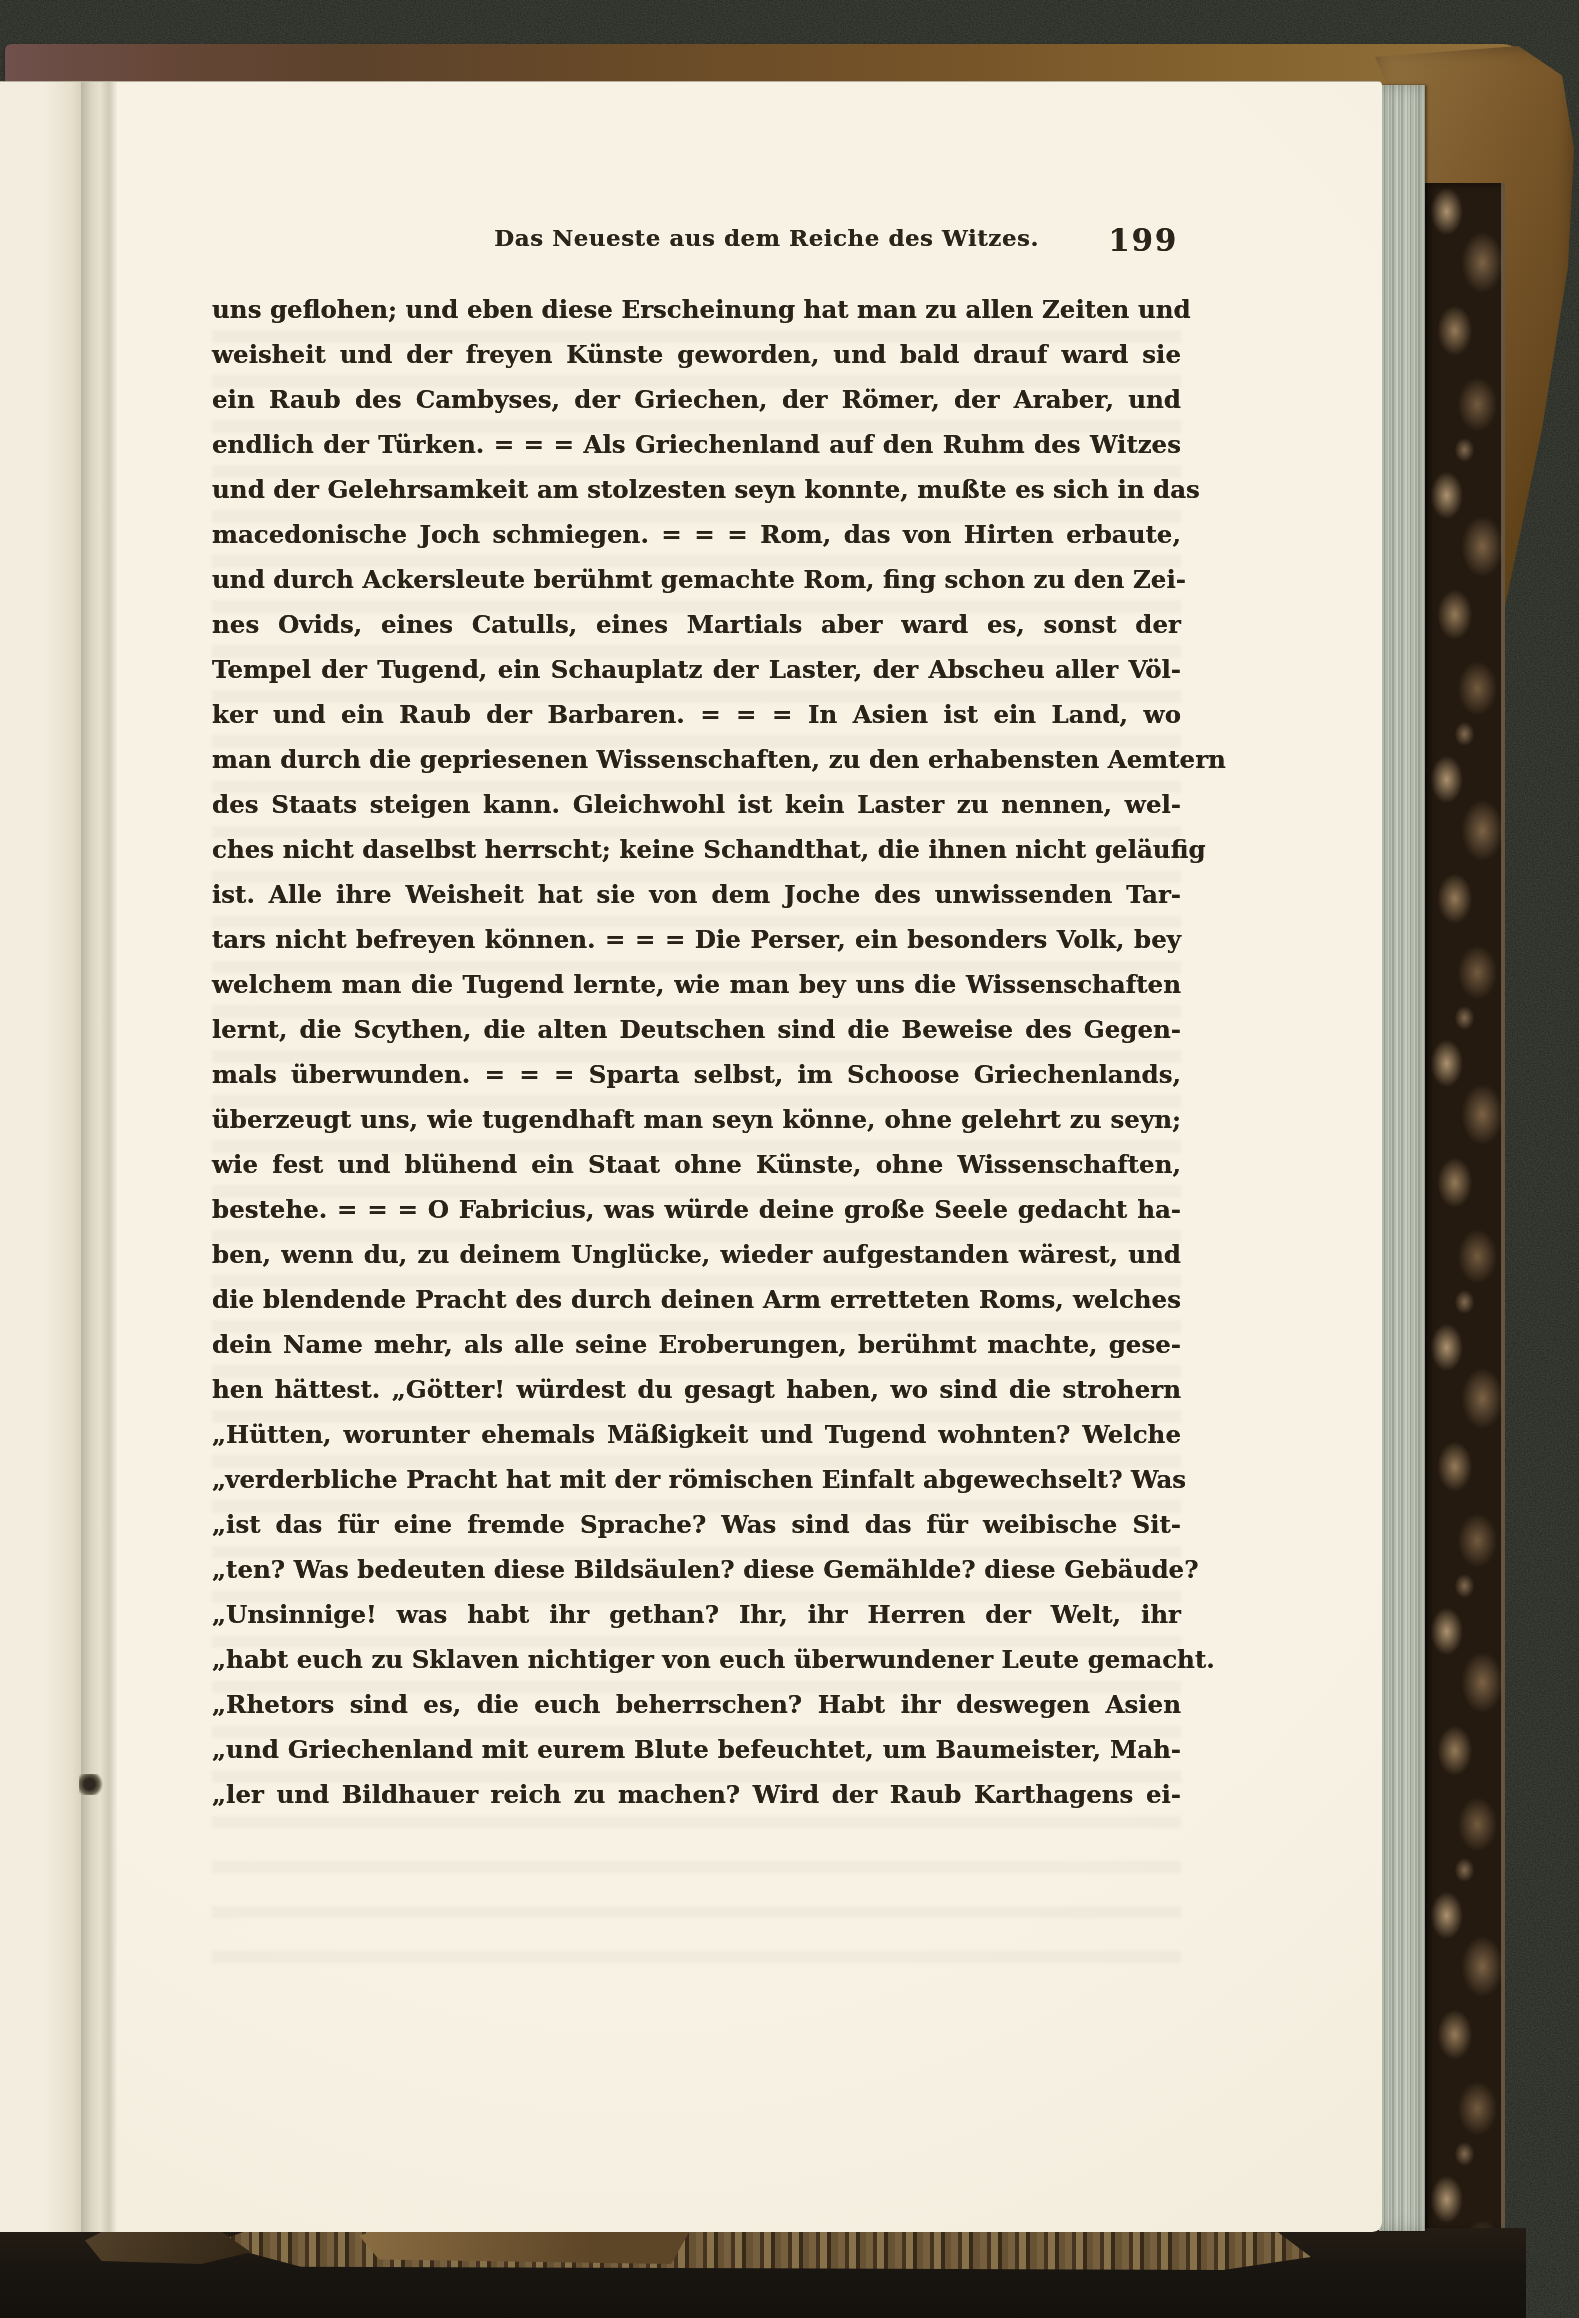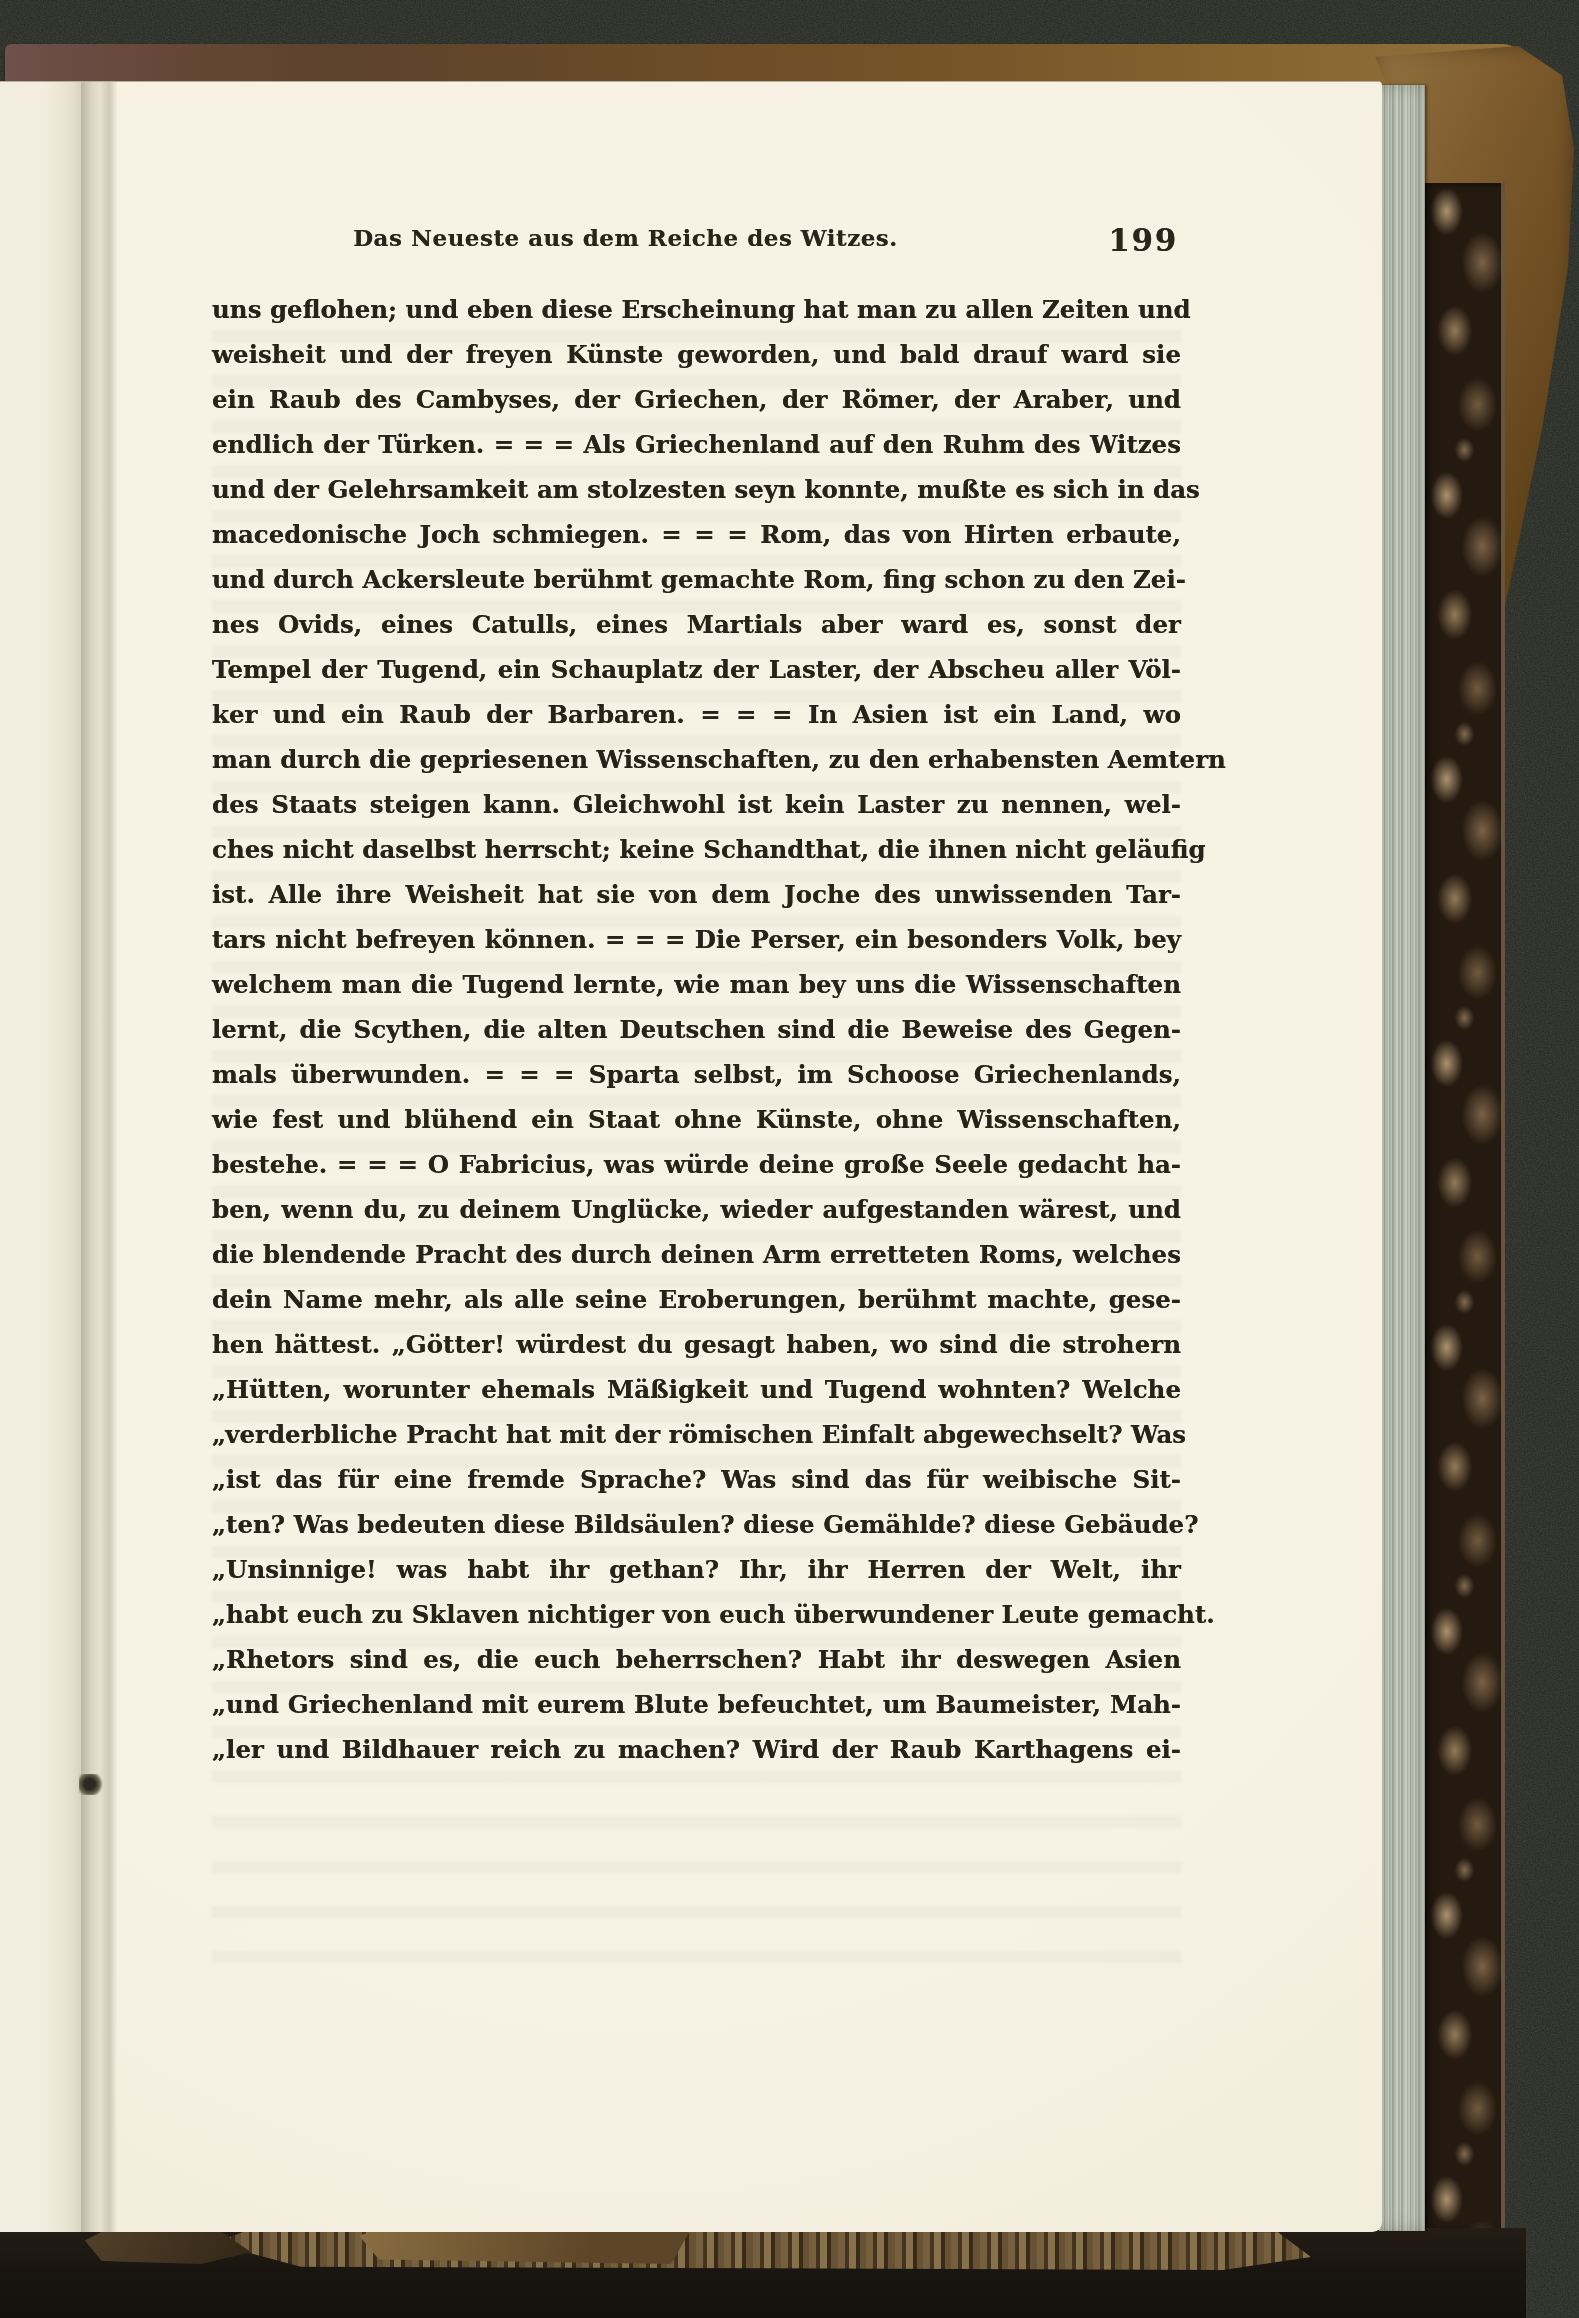--- a/index.html
+++ b/index.html
@@ -89,21 +89,21 @@
       rgba(0,0,0,0) 0 20.5px, rgba(112,106,92,.05) 20.5px 33px, rgba(0,0,0,0) 33px 45px);
     filter:blur(1.6px);pointer-events:none;
   }
 
   
   .running-header{
     position:absolute;left:212px;top:142px;width:969px;height:36px;
     color:#2b241a;
   }
   .header-title{
-    display:block;margin-right:142px;text-align:center;
+    display:block;margin-right:142px;text-align:right;
     font-weight:700;font-size:23px;letter-spacing:0.5px;
     text-shadow:0 0 0.5px rgba(43,36,26,.7);
   }
   .page-number{
     position:absolute;right:3.2px;top:-1.6px;
     font-weight:700;font-size:31px;letter-spacing:1.6px;
     text-shadow:0 0 0.5px rgba(43,36,26,.7);
   }
   .body-text{
     position:absolute;left:212px;top:205px;width:969px;
@@ -160,20 +160,21 @@
         <div class="text-line">Tempel der Tugend, ein Schauplatz der Laster, der Abscheu aller Völ-</div>
         <div class="text-line">ker und ein Raub der Barbaren. = = = In Asien ist ein Land, wo</div>
         <div class="text-line">man durch die gepriesenen Wissenschaften, zu den erhabensten Aemtern</div>
         <div class="text-line">des Staats steigen kann. Gleichwohl ist kein Laster zu nennen, wel-</div>
         <div class="text-line">ches nicht daselbst herrscht; keine Schandthat, die ihnen nicht geläufig</div>
         <div class="text-line">ist. Alle ihre Weisheit hat sie von dem Joche des unwissenden Tar-</div>
         <div class="text-line">tars nicht befreyen können. = = = Die Perser, ein besonders Volk, bey</div>
         <div class="text-line">welchem man die Tugend lernte, wie man bey uns die Wissenschaften</div>
         <div class="text-line">lernt, die Scythen, die alten Deutschen sind die Beweise des Gegen-</div>
         <div class="text-line">mals überwunden. = = = Sparta selbst, im Schoose Griechenlands,</div>
+        <div class="text-line">überzeugt uns, wie tugendhaft man seyn könne, ohne gelehrt zu seyn;</div>
         <div class="text-line">wie fest und blühend ein Staat ohne Künste, ohne Wissenschaften,</div>
         <div class="text-line">bestehe. = = = O Fabricius, was würde deine große Seele gedacht ha-</div>
         <div class="text-line">ben, wenn du, zu deinem Unglücke, wieder aufgestanden wärest, und</div>
         <div class="text-line">die blendende Pracht des durch deinen Arm erretteten Roms, welches</div>
         <div class="text-line">dein Name mehr, als alle seine Eroberungen, berühmt machte, gese-</div>
         <div class="text-line">hen hättest. „Götter! würdest du gesagt haben, wo sind die strohern</div>
         <div class="text-line">„Hütten, worunter ehemals Mäßigkeit und Tugend wohnten? Welche</div>
         <div class="text-line">„verderbliche Pracht hat mit der römischen Einfalt abgewechselt? Was</div>
         <div class="text-line">„ist das für eine fremde Sprache? Was sind das für weibische Sit-</div>
         <div class="text-line">„ten? Was bedeuten diese Bildsäulen? diese Gemählde? diese Gebäude?</div>

